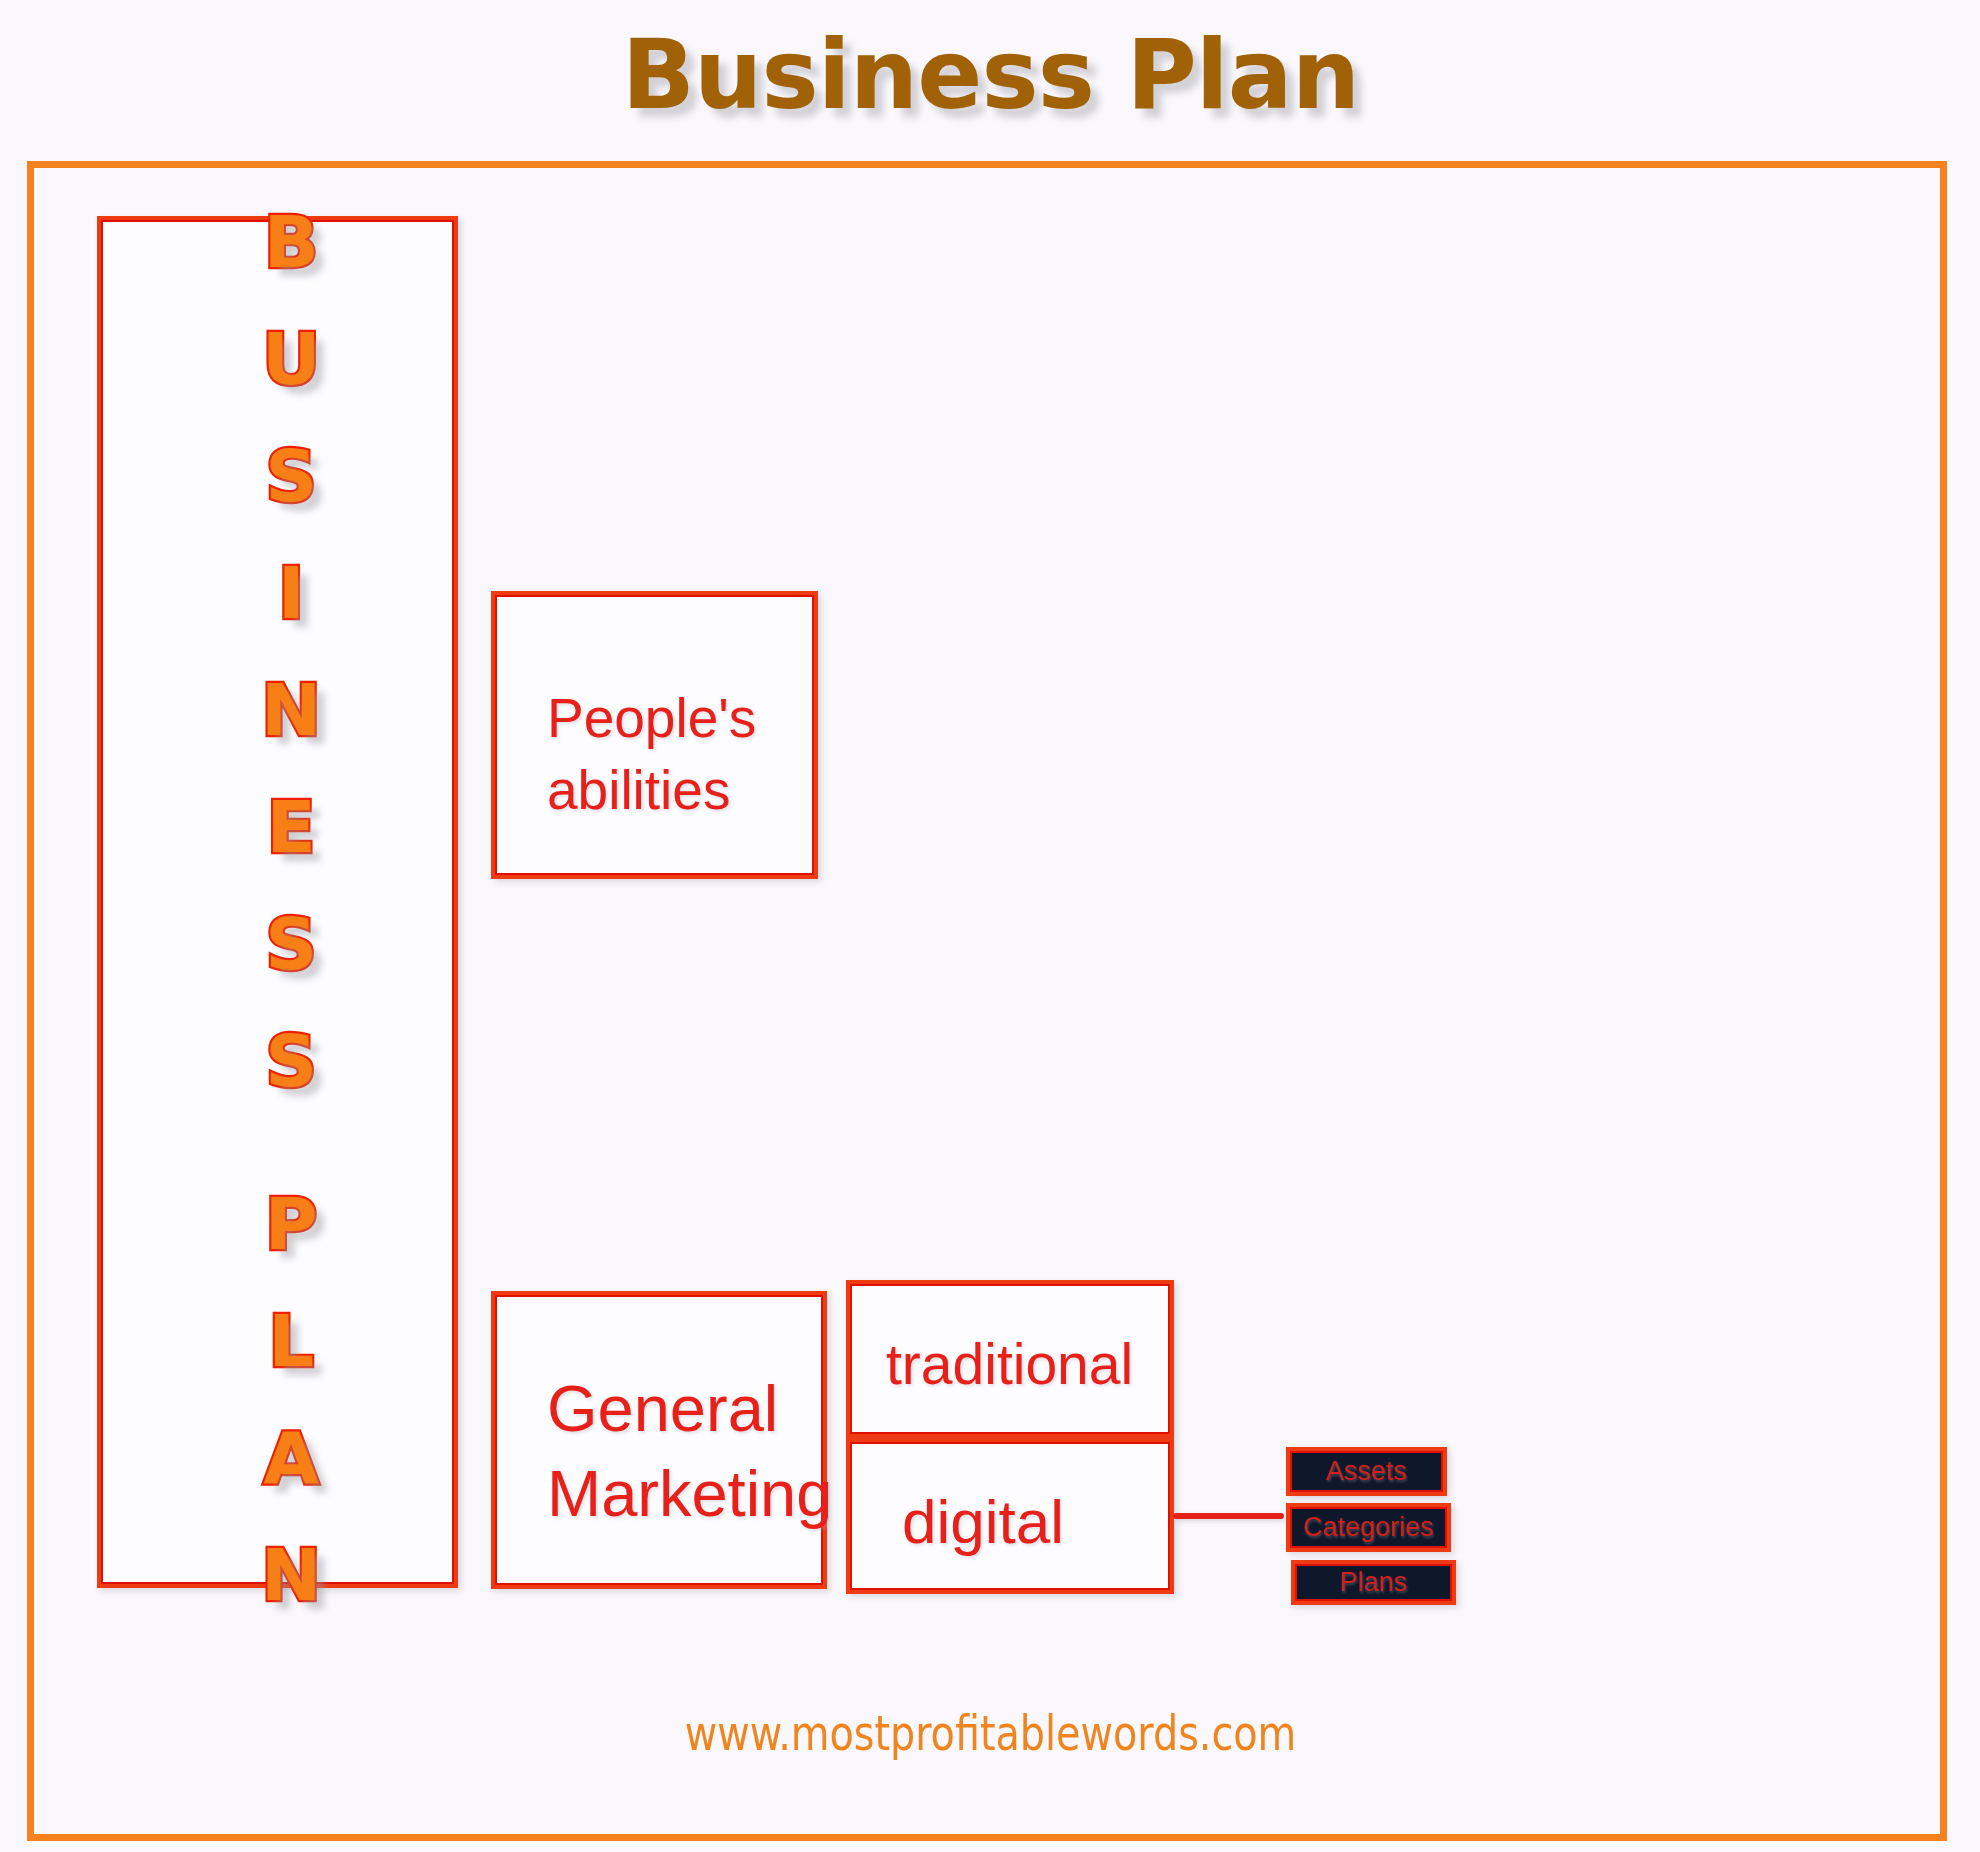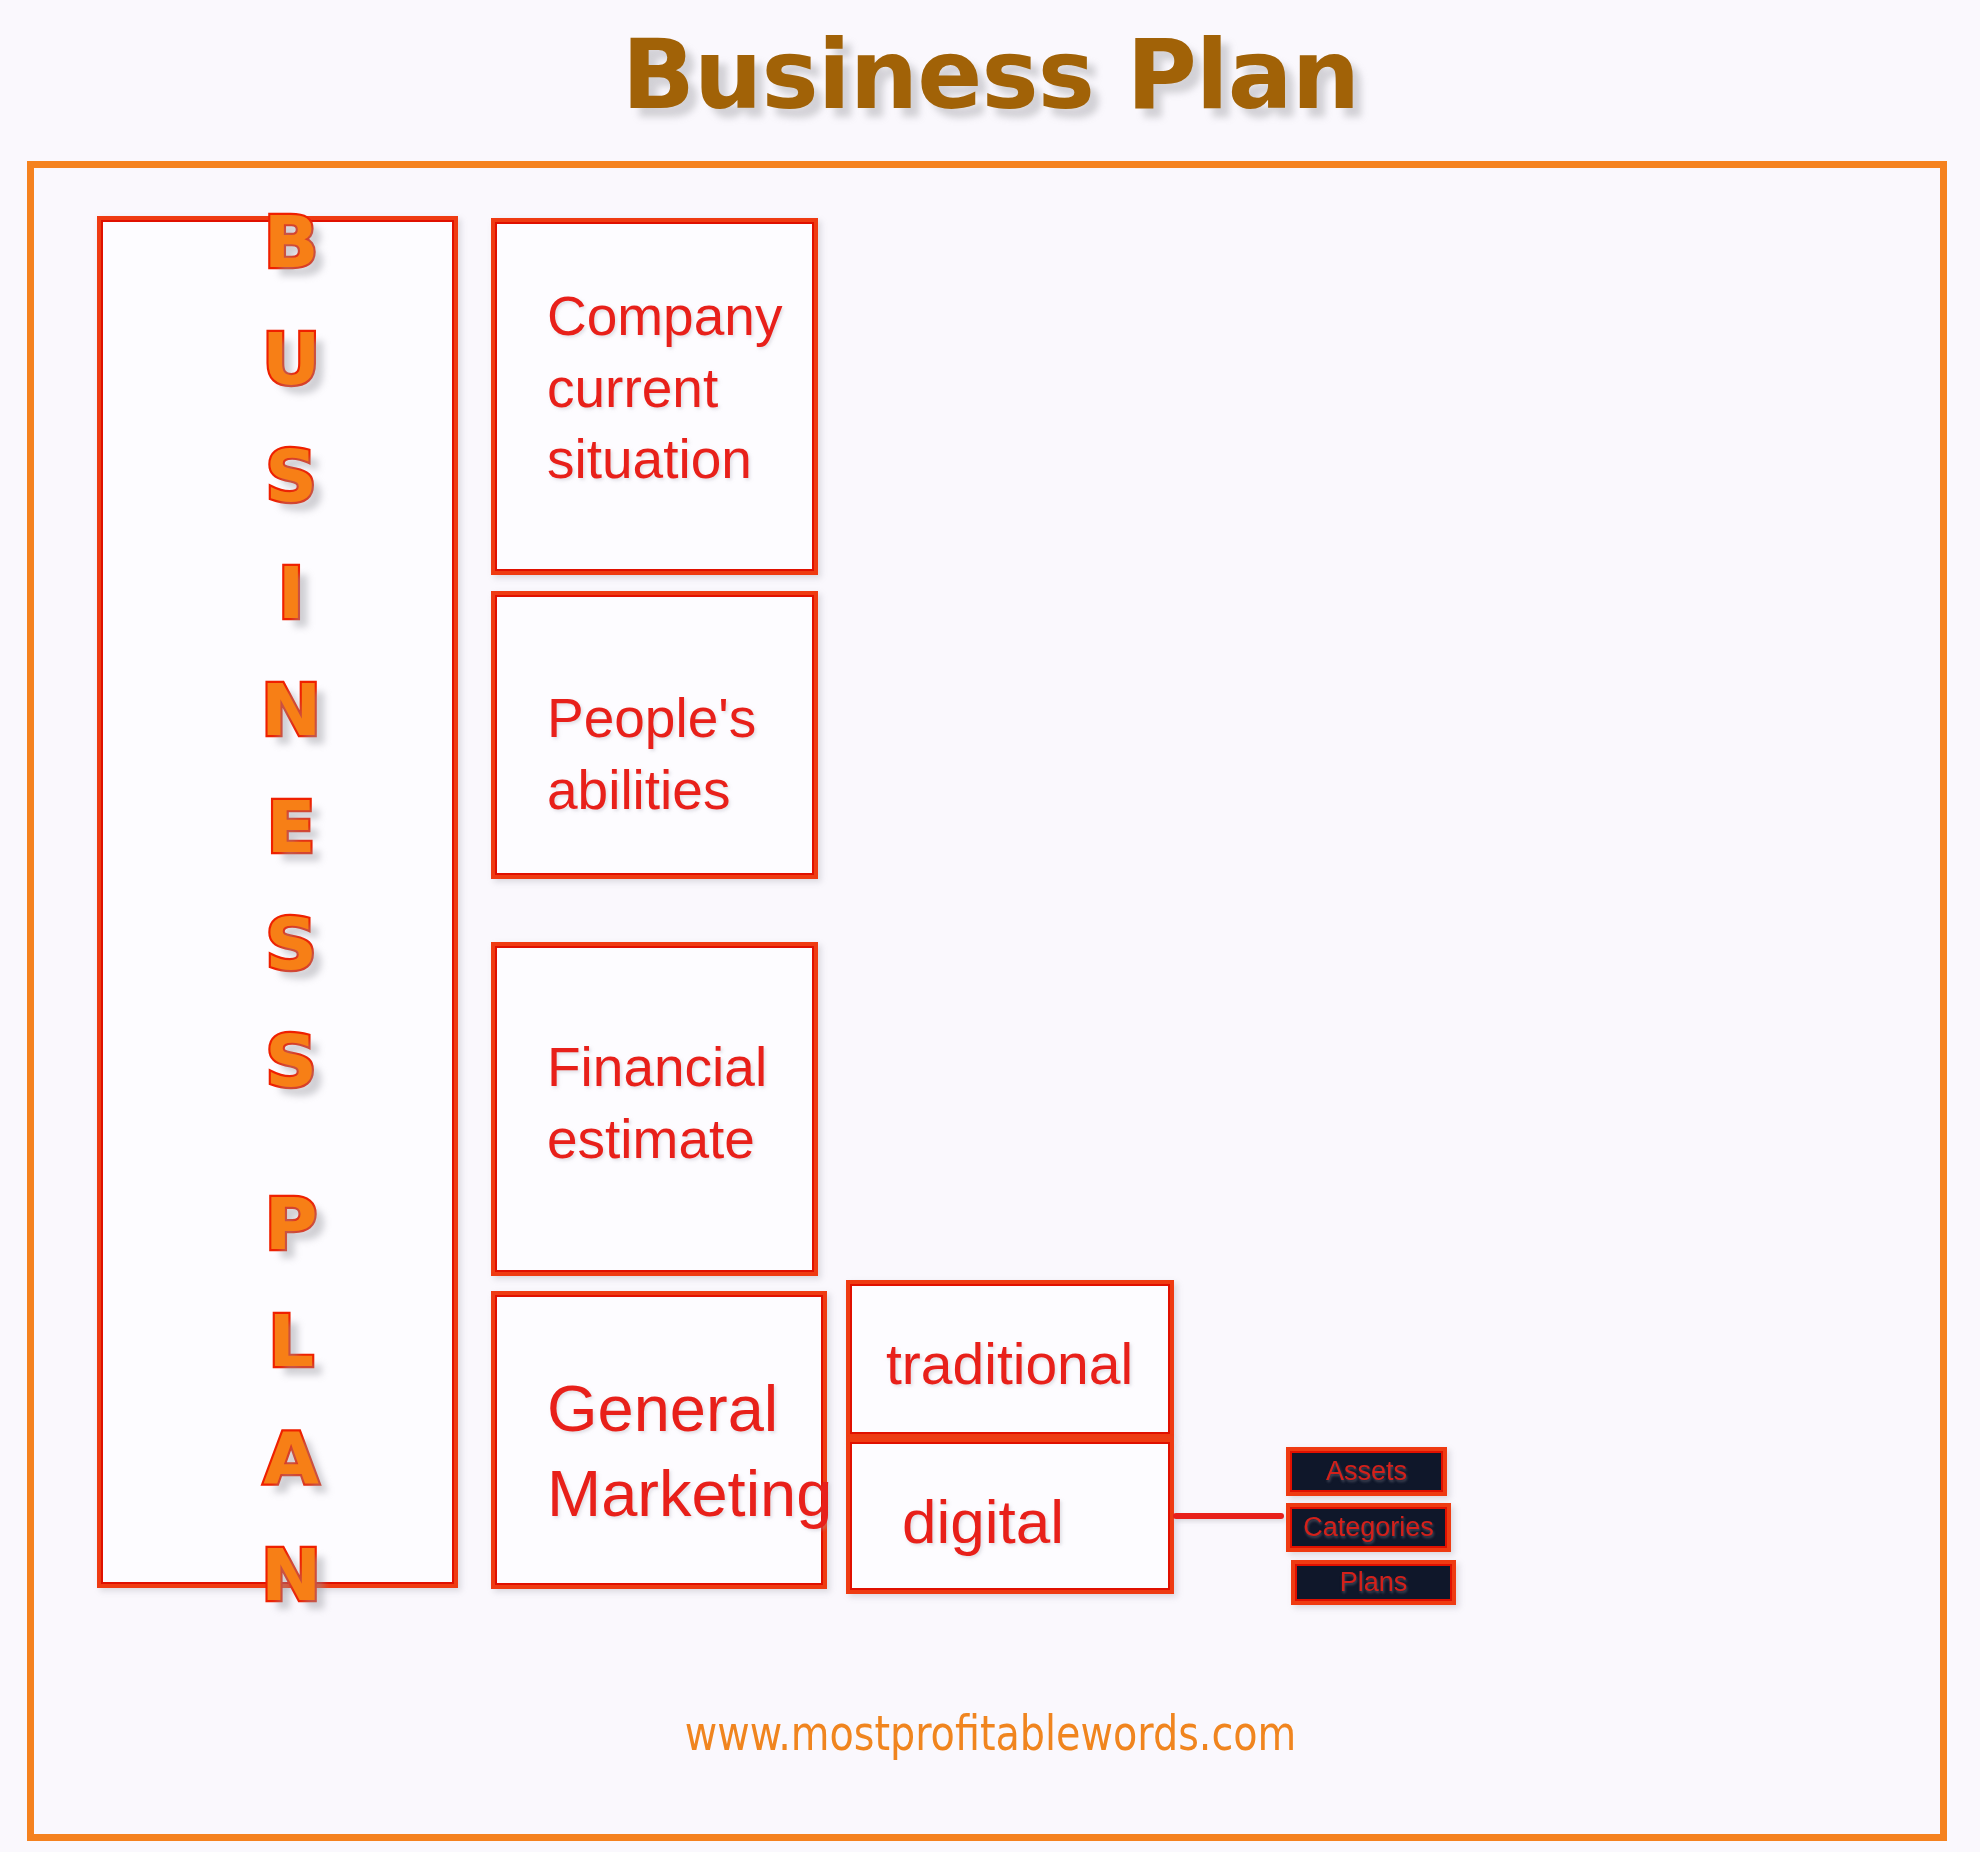--- a/index.html
+++ b/index.html
@@ -196,31 +196,25 @@
       <span>S</span>
       <span>S</span>
       <span class="blank"> </span>
       <span>P</span>
       <span>L</span>
       <span>A</span>
       <span>N</span>
     </div>
   </div>
 
-  <div class="rbox" id="box-company">
-    <div class="txt">Company current situation</div>
-  </div>
 
   <div class="rbox" id="box-people">
     <div class="txt">People's abilities</div>
   </div>
 
-  <div class="rbox" id="box-finance">
-    <div class="txt">Financial estimate</div>
-  </div>
 
   <div class="rbox" id="box-general">
     <div class="txt">General Marketing</div>
   </div>
 
   <div class="rbox" id="box-traditional">
     <div class="txt">traditional</div>
   </div>
 
   <div class="rbox" id="box-digital">

